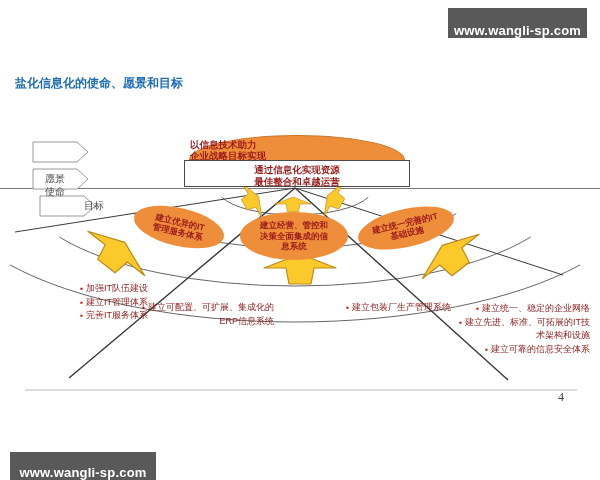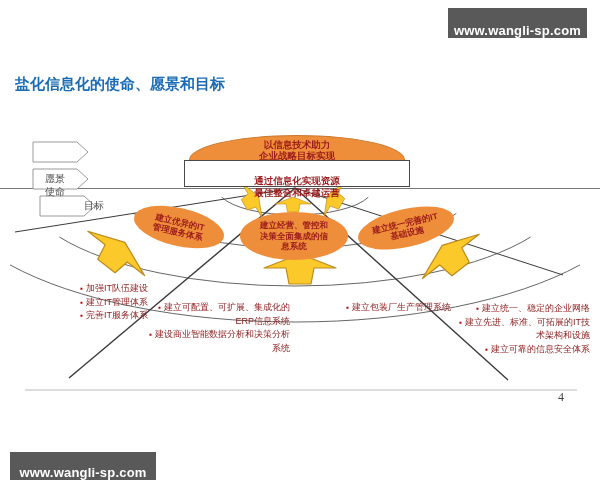--- a/index.html
+++ b/index.html
@@ -11,63 +11,63 @@
   .abs{position:absolute;}
   
   .site-bar{
     background:#595959;color:#ffffff;font-weight:bold;font-size:13px;
     display:flex;align-items:flex-end;justify-content:center;letter-spacing:.2px;
   }
   #bar-top{left:448px;top:8px;width:139px;height:30px;}
   #bar-bottom{left:10px;top:452px;width:146px;height:28px;}
   
   #slide-title{
-    left:15px;top:75px;font-size:15px;font-weight:bold;color:#1b6cb5;
+    left:15px;top:75px;font-size:12px;font-weight:bold;color:#1b6cb5;
   }
   
   #diagram-svg{left:0;top:0;width:600px;height:480px;z-index:1;}
   .overlay{z-index:2;}
   
   .row-label{
     width:44px;text-align:center;font-size:10px;color:#4a4a4a;line-height:20px;
   }
   #row-label-0{left:33px;top:142px;margin-top:40px;}
   #row-label-1{left:33px;top:169px;}
   #row-label-2{left:40px;top:196px;margin-left:32px;}
   
   #mission-dome{
     left:189px;top:135px;width:216px;height:25px;
     background:#ef8e3a;border:1px solid #c8762b;border-bottom:none;
     border-radius:50% 50% 0 0 / 100% 100% 0 0;
-    text-align:center;color:#9b1b1b;font-weight:bold;font-size:9.5px;line-height:11px;
+    color:#9b1b1b;font-weight:bold;font-size:9.5px;line-height:11px;
     padding-top:3px;box-sizing:border-box;
   }
   
   #vision-box{
     left:184px;top:160px;width:226px;height:27px;
     background:#ffffff;border:1.2px solid #4a4a4a;box-sizing:border-box;
     text-align:center;color:#9b1b1b;font-weight:bold;font-size:9.5px;line-height:12px;
-    padding-top:14px;
+    padding-top:3px;
   }
   
   .goal-ellipse{
     border-radius:50%;background:#ef8e3a;
     display:flex;align-items:center;justify-content:center;text-align:center;
     color:#9b1b1b;font-weight:bold;font-size:8.5px;line-height:10.5px;
     white-space:pre-line;
   }
   #goal-ellipse-0{left:133px;top:208px;width:92px;height:38px;transform:rotate(13deg);}
   #goal-ellipse-1{left:240px;top:212px;width:108px;height:48px;}
   #goal-ellipse-2{left:357px;top:209px;width:98px;height:38px;transform:rotate(-13deg);}
   
   .blist{font-size:9px;line-height:13.5px;color:#8b1a1a;}
   .bitem{padding-left:9px;text-indent:-9px;text-align:right;}
   .bitem::before{content:"▪";color:#c00000;margin-right:3px;font-size:8px;}
   #detail-list-0{left:30px;top:282px;width:118px;}
-  #detail-list-1{left:148px;top:301px;width:142px;}
+  #detail-list-1{left:132px;top:301px;width:142px;}
   #detail-list-2{left:303px;top:301px;width:148px;}
   #detail-list-3{left:452px;top:286px;width:138px;margin-top:16px;}
   
   #page-number{
     left:558px;top:390px;font-family:"Liberation Serif","DejaVu Serif",serif;
     font-size:12px;color:#444444;
   }
 </style>
 </head>
 <body>
@@ -139,21 +139,20 @@
 <div id="goal-ellipse-2" class="abs overlay goal-ellipse">建立统一完善的IT
 基础设施</div>
 
 <div id="detail-list-0" class="abs overlay blist">
     <div class="bitem">加强IT队伍建设</div>
     <div class="bitem">建立IT管理体系</div>
     <div class="bitem">完善IT服务体系</div>
   </div>
 <div id="detail-list-1" class="abs overlay blist">
     <div class="bitem">建立可配置、可扩展、集成化的ERP信息系统</div>
-    <div class="bitem">建设商业智能数据分析和决策分析系统</div>
   </div>
 <div id="detail-list-2" class="abs overlay blist">
     <div class="bitem">建立包装厂生产管理系统</div>
   </div>
 <div id="detail-list-3" class="abs overlay blist">
     <div class="bitem">建立统一、稳定的企业网络</div>
     <div class="bitem">建立先进、标准、可拓展的IT技术架构和设施</div>
     <div class="bitem">建立可靠的信息安全体系</div>
   </div>
 

